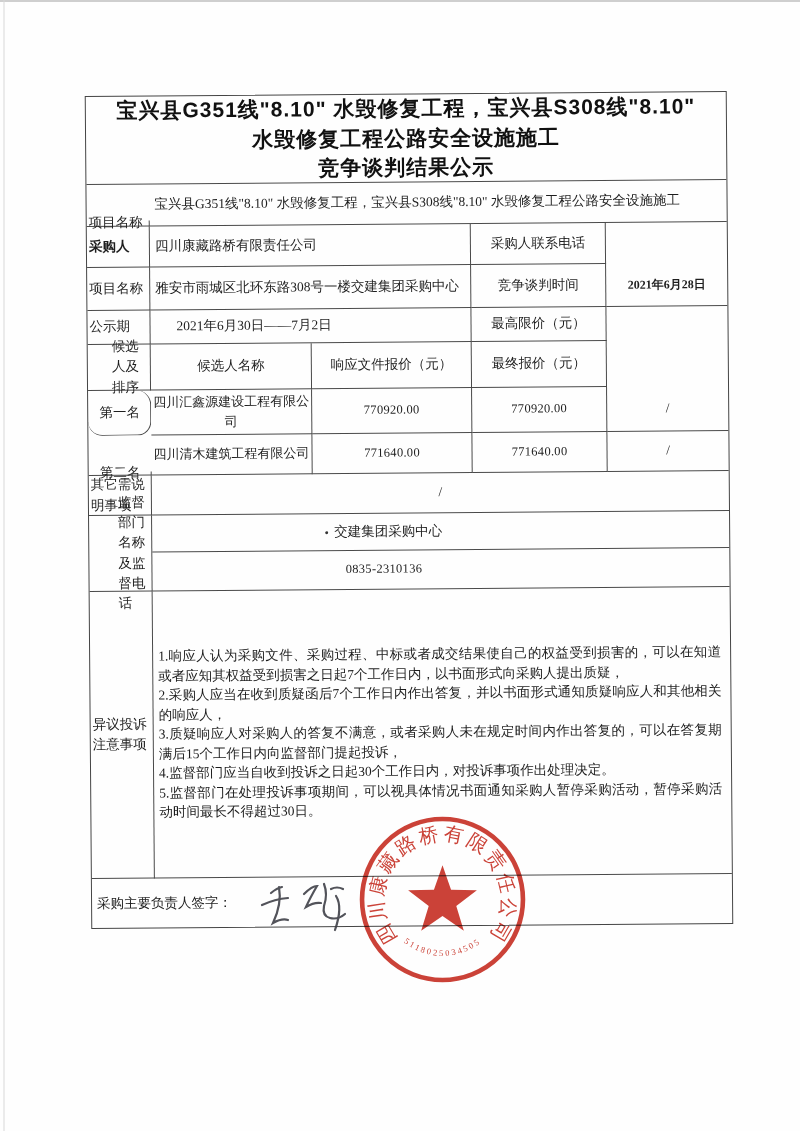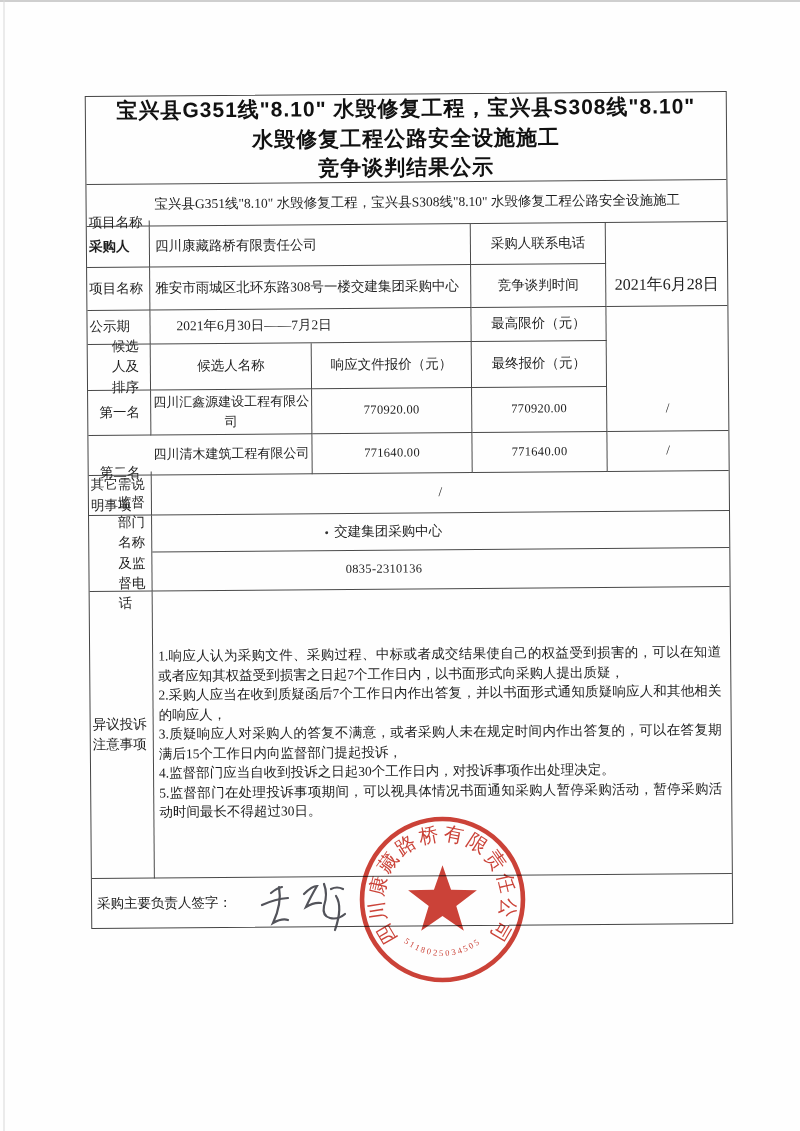--- a/index.html
+++ b/index.html
@@ -55,32 +55,32 @@
     <div class="c lab" style="grid-column:1;grid-row:2;margin-top:36px;">项目名称</div>
     <div class="c no-r val" style="grid-column:2/6;grid-row:2;">宝兴县G351线"8.10" 水毁修复工程，宝兴县S308线"8.10" 水毁修复工程公路安全设施施工</div>
 
     <div class="c lab" style="grid-column:1;grid-row:3;font-weight:bold;">采购人</div>
     <div class="c val" style="grid-column:2/4;grid-row:3;">四川康藏路桥有限责任公司</div>
     <div class="c val center" style="grid-column:4;grid-row:3;">采购人联系电话</div>
 
     <div class="c lab" style="grid-column:1;grid-row:4;">项目名称</div>
     <div class="c val" style="grid-column:2/4;grid-row:4;">雅安市雨城区北环东路308号一楼交建集团采购中心</div>
     <div class="c val center" style="grid-column:4;grid-row:4;">竞争谈判时间</div>
-    <div class="c no-r val center" style="grid-column:5;grid-row:4;font-size:16px;">2021年6月28日</div>
+    <div class="c no-r val center" style="grid-column:5;grid-row:4;font-size:12px;font-weight:bold;">2021年6月28日</div>
 
     <div class="c lab" style="grid-column:1;grid-row:5;">公示期</div>
     <div class="c val" style="grid-column:2/4;grid-row:5;padding-left:26px;">2021年6月30日——7月2日</div>
     <div class="c val center" style="grid-column:4;grid-row:5;">最高限价（元）</div>
 
     <div class="c lab" style="grid-column:1;grid-row:6;padding-left:24px;">候选人及排序</div>
     <div class="c val center" style="grid-column:2;grid-row:6;">候选人名称</div>
     <div class="c val center" style="grid-column:3;grid-row:6;">响应文件报价（元）</div>
     <div class="c val center" style="grid-column:4;grid-row:6;">最终报价（元）</div>
 
-    <div class="c lab center" style="grid-column:1;grid-row:7;">第一名</div>
+    <div class="c lab center" style="grid-column:1;grid-row:7;border-radius:14px;">第一名</div>
     <div class="c val center" style="grid-column:2;grid-row:7;font-size:13px;padding:2px 2px;">四川汇鑫源建设工程有限公司</div>
     <div class="c val num center" style="grid-column:3;grid-row:7;">770920.00</div>
     <div class="c val num center" style="grid-column:4;grid-row:7;">770920.00</div>
     <div class="c no-r val center" style="grid-column:5;grid-row:7;">/</div>
 
     <div class="c lab center" style="grid-column:1;grid-row:8;margin-top:36px;">第二名</div>
     <div class="c val center" style="grid-column:2;grid-row:8;font-size:13px;padding:2px 2px;">四川清木建筑工程有限公司</div>
     <div class="c val num center" style="grid-column:3;grid-row:8;">771640.00</div>
     <div class="c val num center" style="grid-column:4;grid-row:8;">771640.00</div>
     <div class="c no-r val center" style="grid-column:5;grid-row:8;">/</div>

